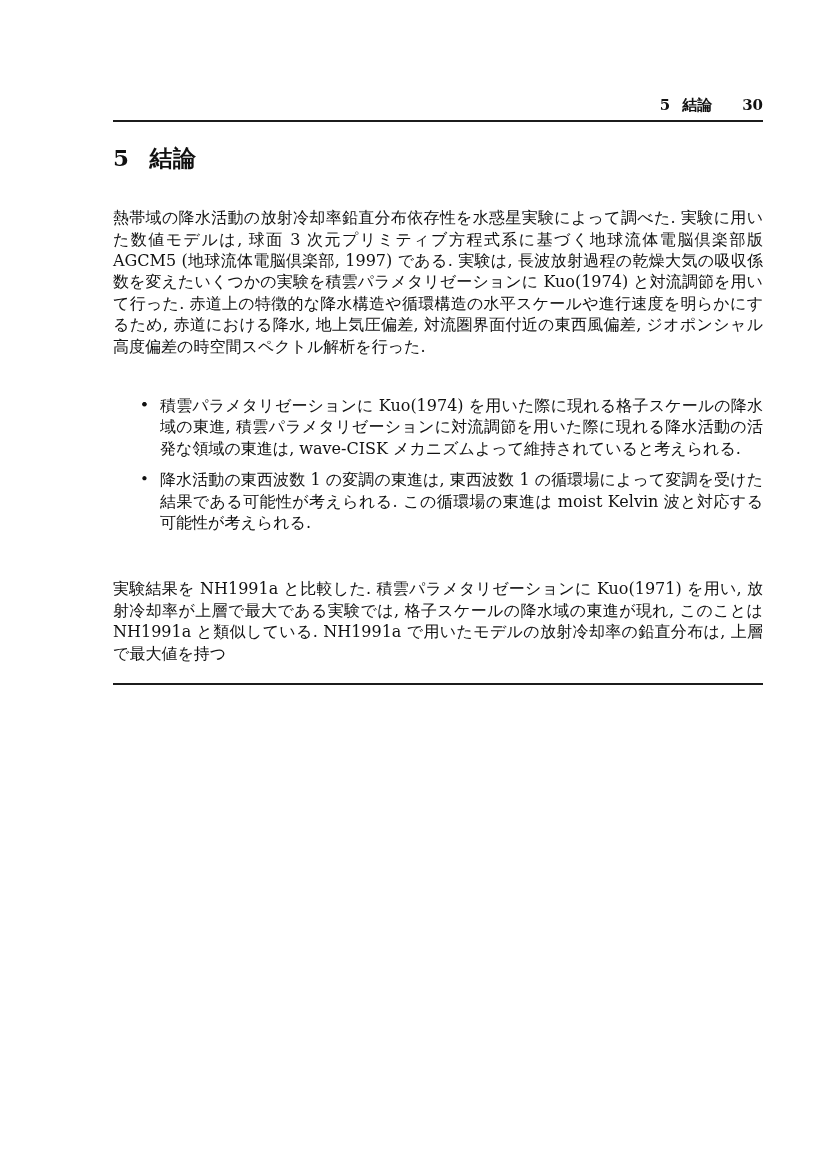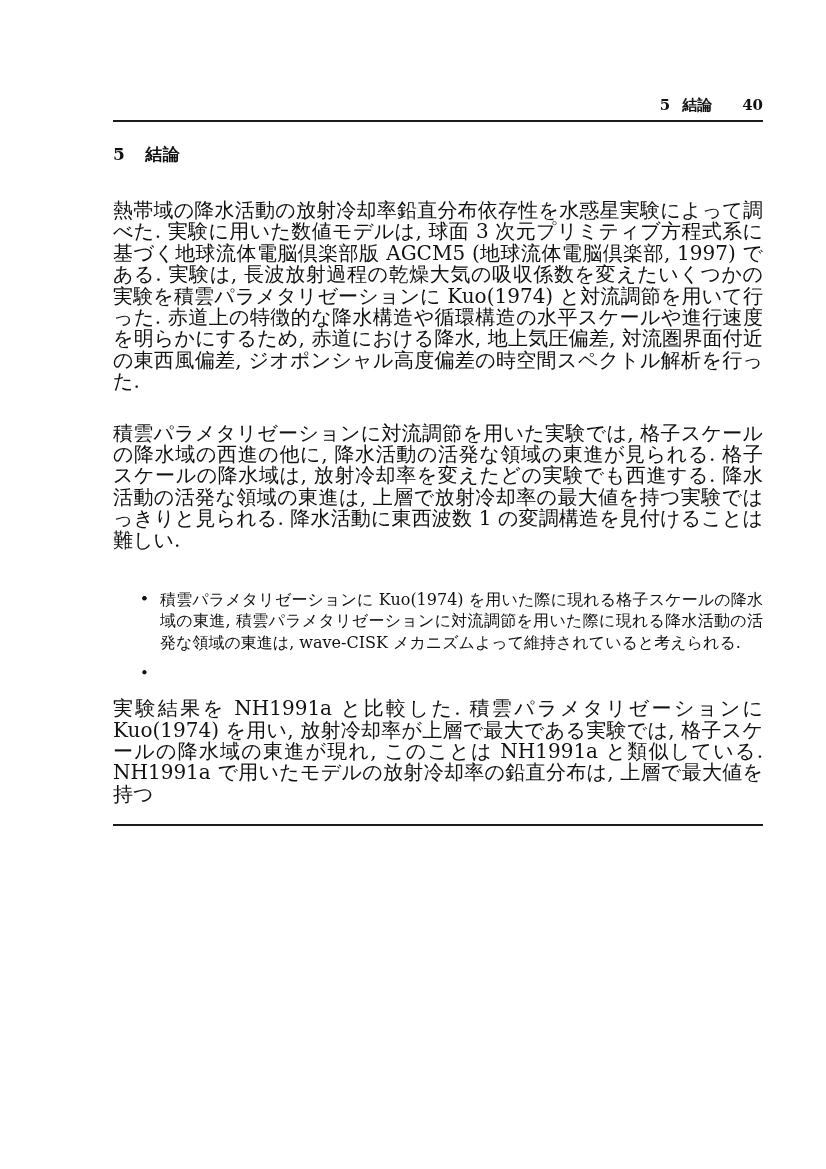--- a/index.html
+++ b/index.html
@@ -32,29 +32,29 @@
   .rule {
     border: none;
     height: 2px;
     background: #1c1c1c;
     margin: 0;
   }
   .rule.top { margin-top: 6px; }
   .rule.bottom { margin-top: 19px; }
   h1.section-heading {
     margin: 22px 0 0 0;
-    font-size: 17px;
+    font-size: 23px;
     font-weight: bold;
     line-height: 1.2;
     letter-spacing: 0.5px;
   }
   h1.section-heading .h-no { margin-right: 20px; }
   p.body-par {
     margin: 30px 0 0 0;
-    font-size: 20px;
+    font-size: 16px;
     line-height: 21.4px;
     text-align: justify;
     text-justify: inter-character;
   }
   p.body-par.first { margin-top: 36px; }
   p.body-par.closing { margin-top: 45px; }
   ul.conclusion-list {
     list-style: none;
     margin: 38px 0 0 0;
     padding: 0;
@@ -76,45 +76,45 @@
   }
 </style>
 </head>
 <body>
 
 <div class="page">
 
   <div class="running-header">
     <span class="sec-no">5</span>
     <span class="sec-title">結論</span>
-    <span class="page-no">40</span>
+    <span class="page-no">30</span>
   </div>
 
   <hr class="rule top">
 
   <h1 class="section-heading">
     <span class="h-no">5</span><span>結論</span>
   </h1>
 
   <p class="body-par first">熱帯域の降水活動の放射冷却率鉛直分布依存性を水惑星実験によって調べた. 実験に用いた数値モデルは, 球面 3 次元プリミティブ方程式系に基づく地球流体電脳倶楽部版 AGCM5 (地球流体電脳倶楽部, 1997) である. 実験は, 長波放射過程の乾燥大気の吸収係数を変えたいくつかの実験を積雲パラメタリゼーションに Kuo(1974) と対流調節を用いて行った. 赤道上の特徴的な降水構造や循環構造の水平スケールや進行速度を明らかにするため, 赤道における降水, 地上気圧偏差, 対流圏界面付近の東西風偏差, ジオポンシャル高度偏差の時空間スペクトル解析を行った.</p>
 
 
-  <p class="body-par">積雲パラメタリゼーションに対流調節を用いた実験では, 格子スケールの降水域の西進の他に, 降水活動の活発な領域の東進が見られる. 格子スケールの降水域は, 放射冷却率を変えたどの実験でも西進する. 降水活動の活発な領域の東進は, 上層で放射冷却率の最大値を持つ実験ではっきりと見られる. 降水活動に東西波数 1 の変調構造を見付けることは難しい.</p>
 
 
   <ul class="conclusion-list">
     <li>
       <span class="bullet">•</span>
     </li>
     <li>
       <span class="bullet">•</span>
       <span>積雲パラメタリゼーションに Kuo(1974) を用いた際に現れる格子スケールの降水域の東進, 積雲パラメタリゼーションに対流調節を用いた際に現れる降水活動の活発な領域の東進は, wave-CISK メカニズムよって維持されていると考えられる.</span>
     </li>
     <li>
       <span class="bullet">•</span>
+      <span>降水活動の東西波数 1 の変調の東進は, 東西波数 1 の循環場によって変調を受けた結果である可能性が考えられる. この循環場の東進は moist Kelvin 波と対応する可能性が考えられる.</span>
     </li>
   </ul>
 
-  <p class="body-par closing">実験結果を NH1991a と比較した. 積雲パラメタリゼーションに Kuo(1974) を用い, 放射冷却率が上層で最大である実験では, 格子スケールの降水域の東進が現れ, このことは NH1991a と類似している. NH1991a で用いたモデルの放射冷却率の鉛直分布は, 上層で最大値を持つ</p>
+  <p class="body-par closing">実験結果を NH1991a と比較した. 積雲パラメタリゼーションに Kuo(1971) を用い, 放射冷却率が上層で最大である実験では, 格子スケールの降水域の東進が現れ, このことは NH1991a と類似している. NH1991a で用いたモデルの放射冷却率の鉛直分布は, 上層で最大値を持つ</p>
 
   <hr class="rule bottom">
 
 </div>
 
 </body></html>

